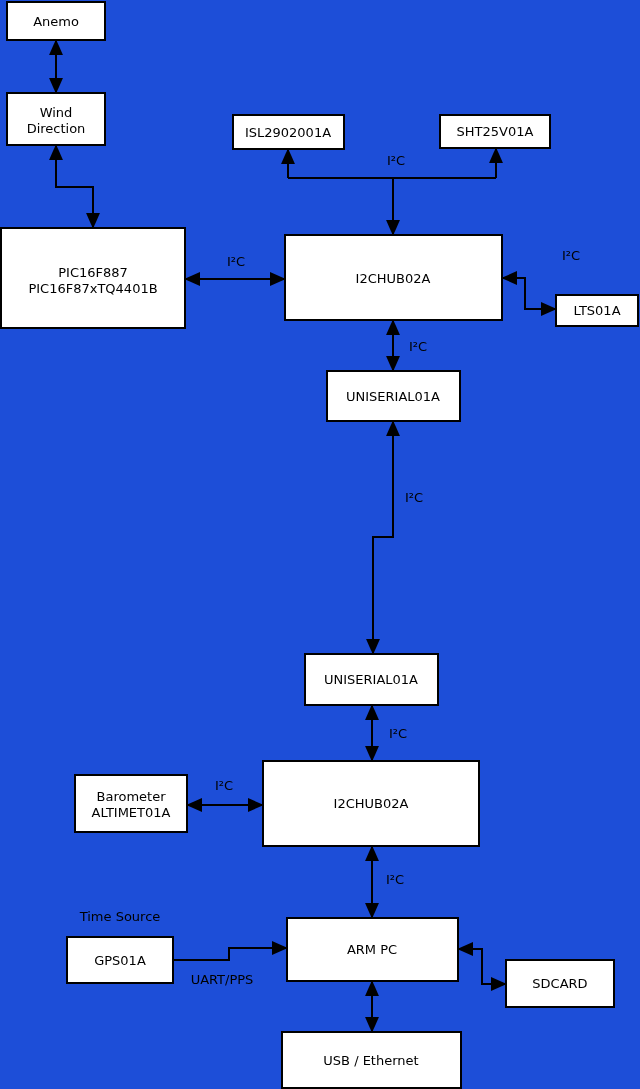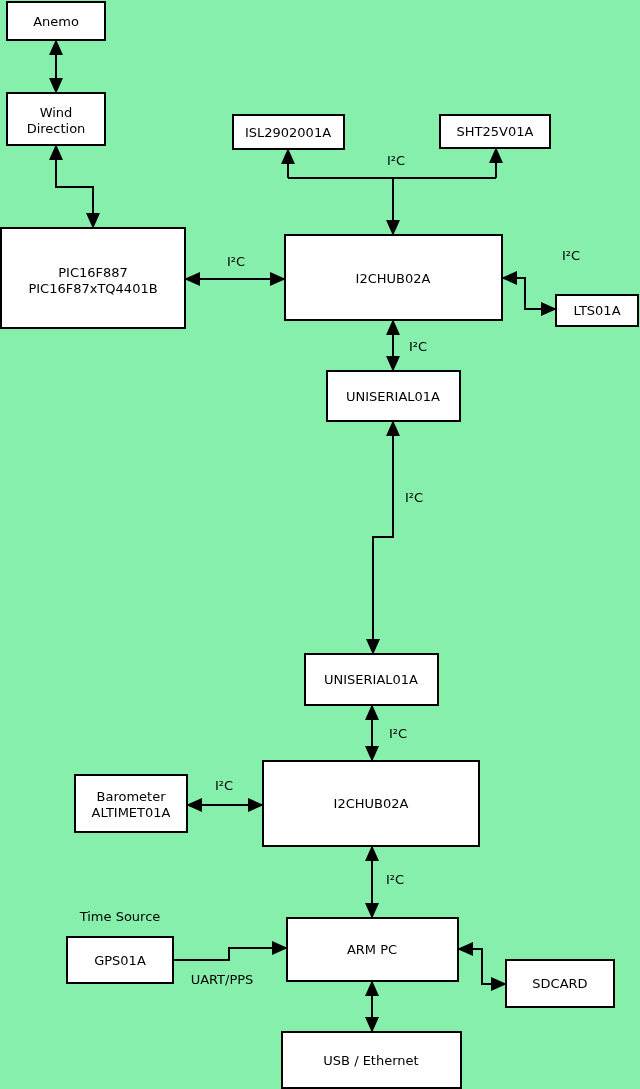--- a/index.html
+++ b/index.html
@@ -4,21 +4,21 @@
 <style>
   html, body {
     margin: 0;
     padding: 0;
     background: #ffffff;
   }
   .stage {
     position: relative;
     width: 640px;
     height: 1089px;
-    background: #86efac;
+    background: #1d4ed8;
     font-family: "DejaVu Sans", "Liberation Sans", sans-serif;
   }
   svg { display: block; }
   .node-rect {
     fill: #ffffff;
     stroke: #000000;
     stroke-width: 2;
   }
   .edge {
     fill: none;

